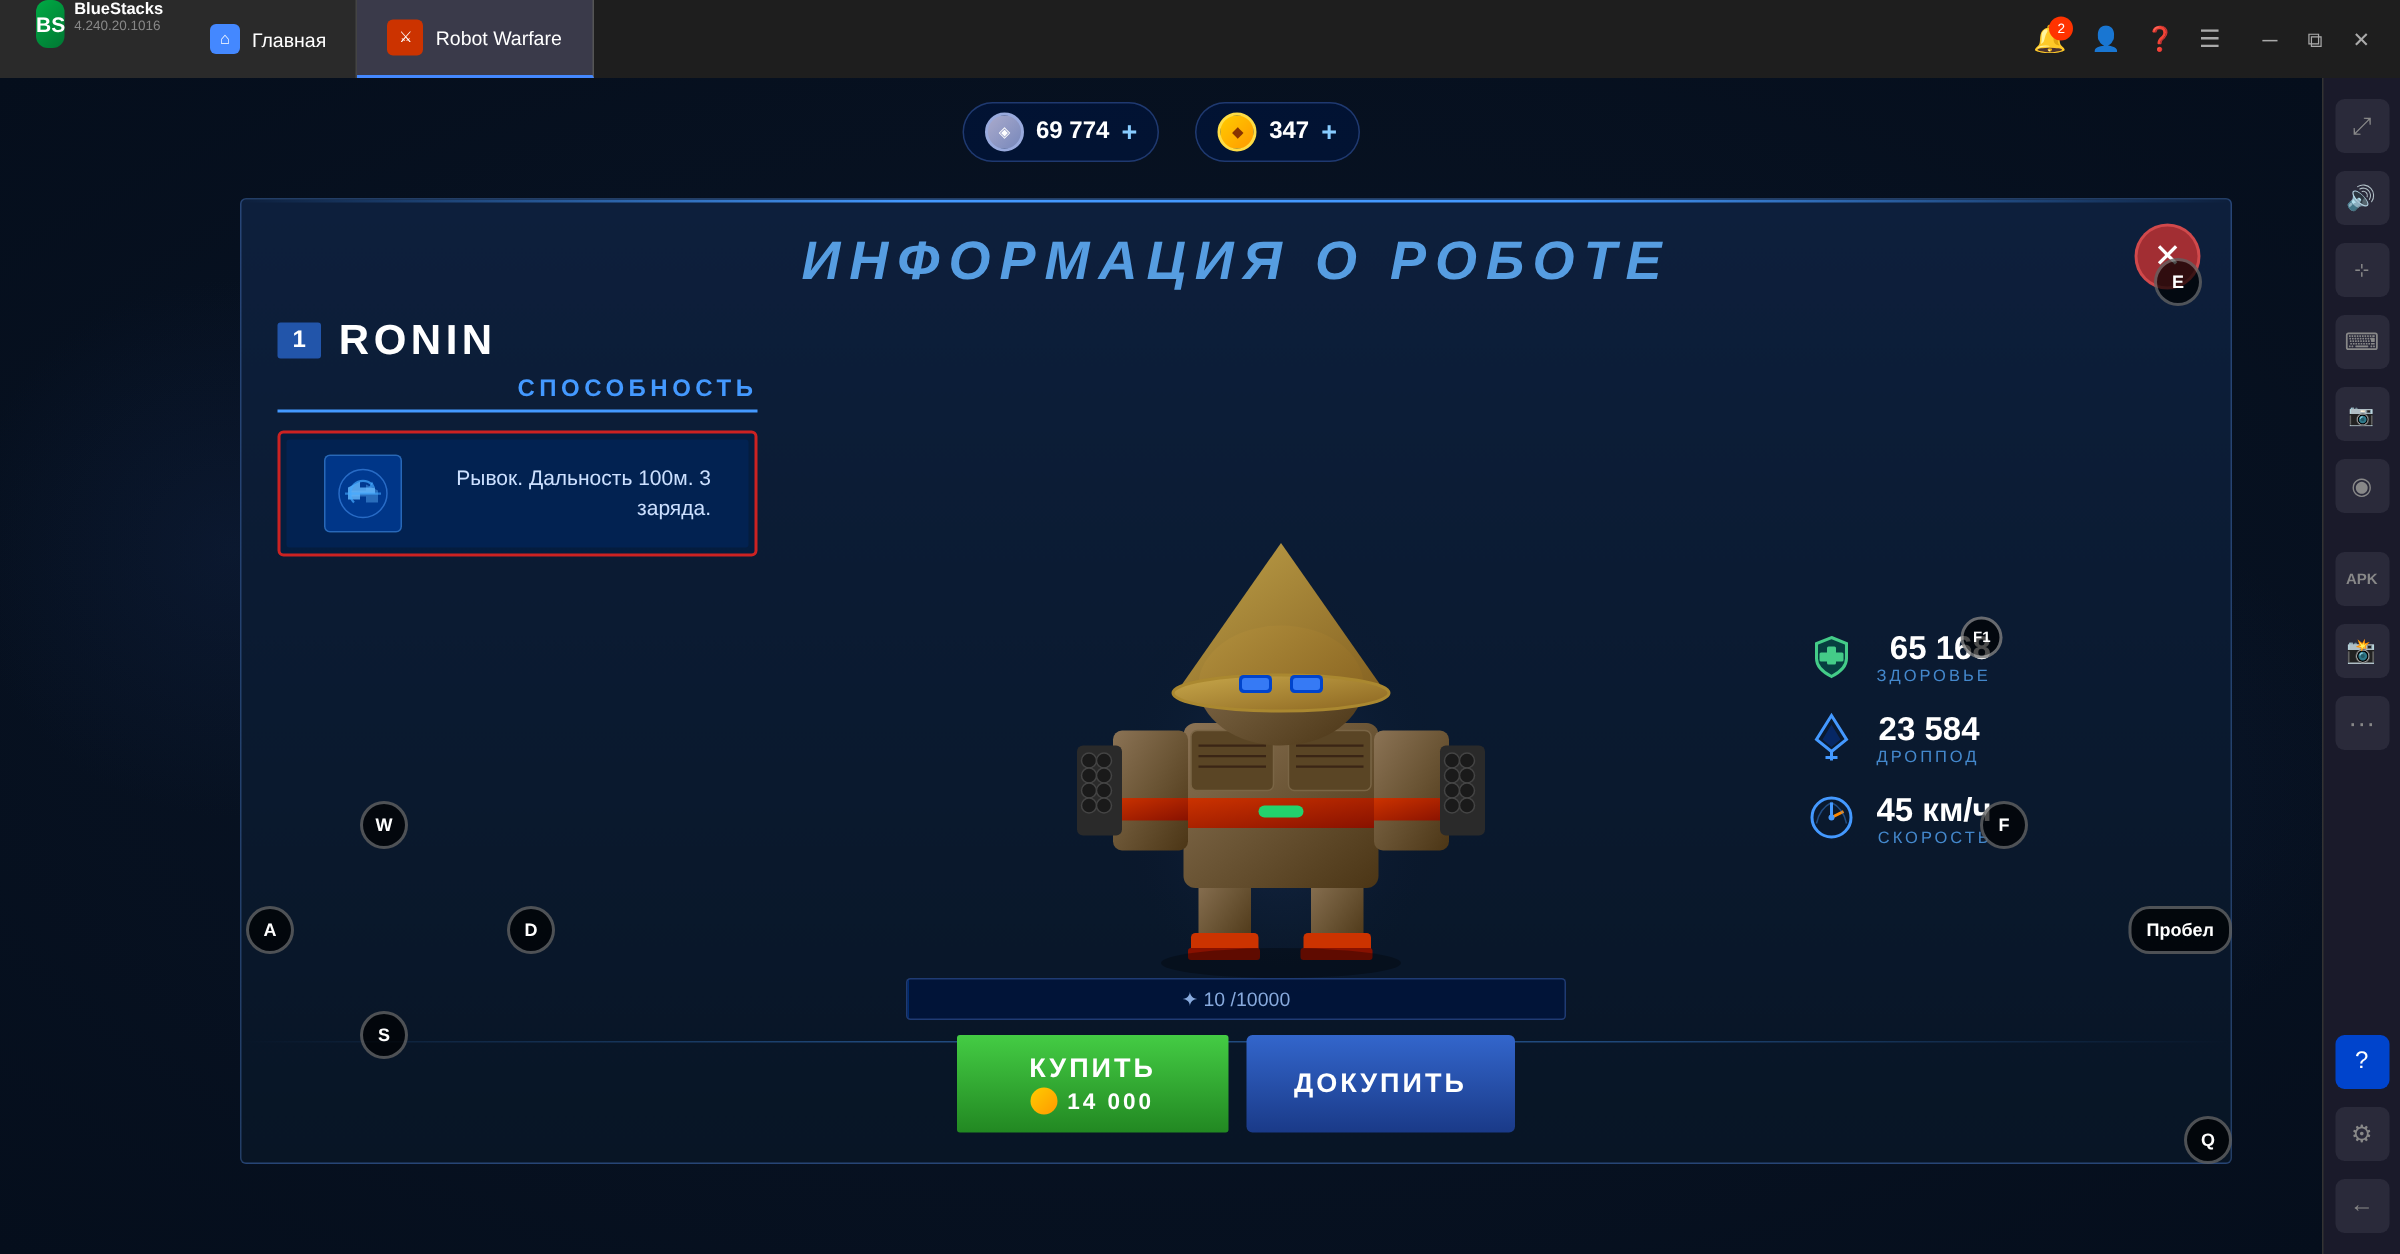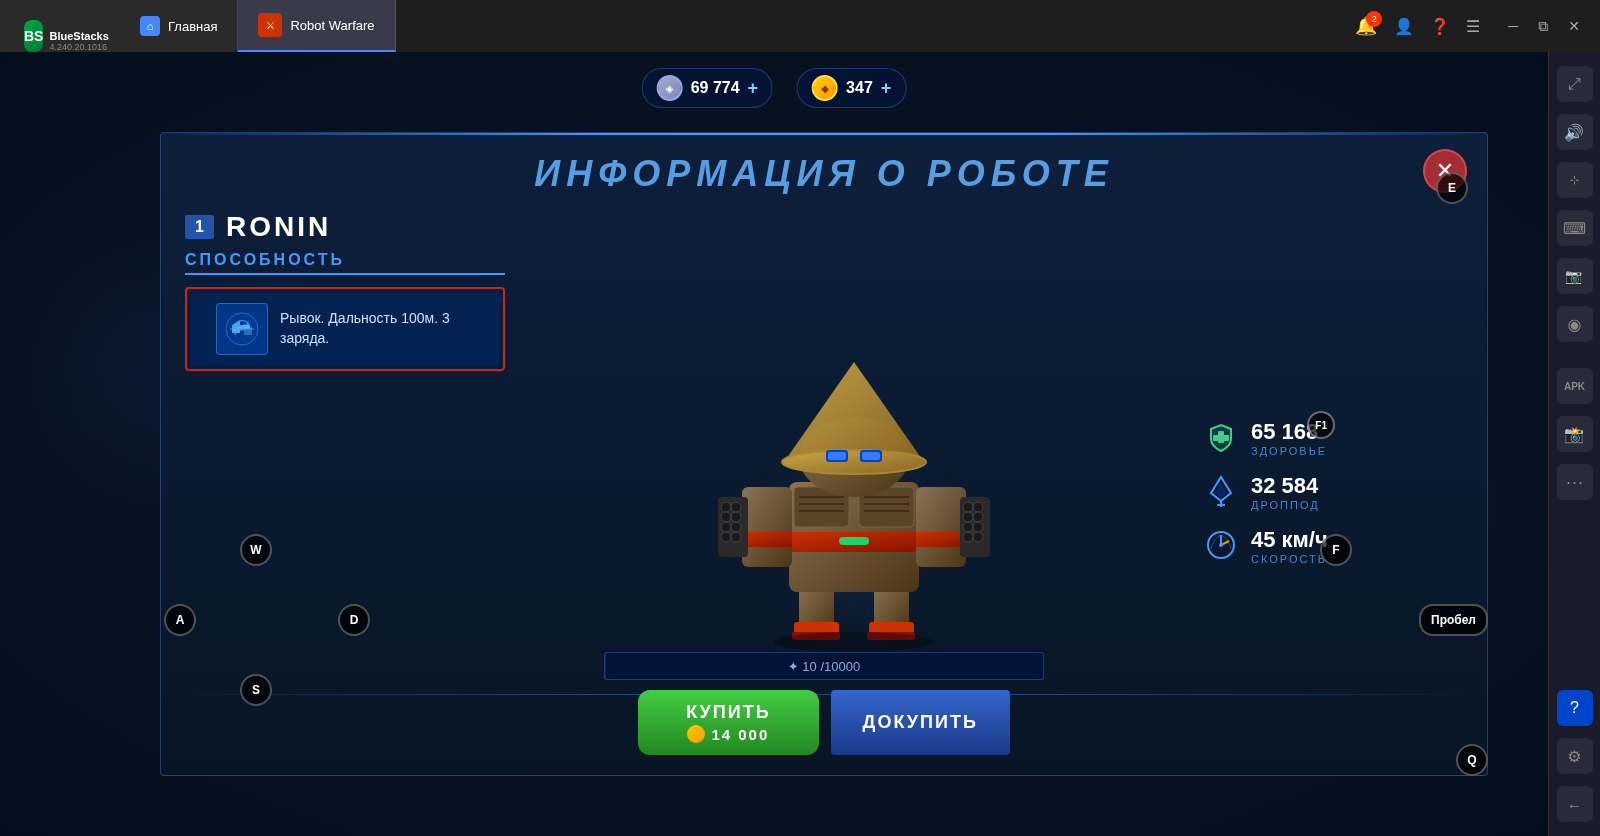--- a/index.html
+++ b/index.html
@@ -19,21 +19,21 @@
       display: flex;
       align-items: center;
       position: relative;
       z-index: 100;
     }
     .bs-logo {
       width: 120px;
       height: 52px;
       background: #2a2a2a;
       display: flex;
-      align-items: flex-end;
+      align-items: flex-start;
       padding: 0 24px;
       gap: 6px;
     }
     .bs-icon {
       width: 32px;
       height: 32px;
       background: linear-gradient(135deg, #00aa44, #007733);
       border-radius: 8px;
       display: flex;
       align-items: center;
@@ -295,20 +295,21 @@
       cursor: pointer;
       border: 2px solid rgba(255,100,100,0.5);
     }
 
     
     .dialog-body {
       display: flex;
       padding: 0 24px;
       gap: 20px;
       height: calc(100% - 160px);
+      text-align: right;
     }
 
     
     .ability-panel {
       width: 320px;
       flex-shrink: 0;
     }
     .ability-title {
       color: #4499ff;
       font-size: 16px;
@@ -468,21 +469,21 @@
       white-space: nowrap;
     }
     .btn-row {
       display: flex;
       gap: 12px;
     }
     .btn-buy {
       padding: 12px 48px;
       background: linear-gradient(180deg, #44cc44 0%, #228822 100%);
       border: none;
-      border-radius: 12px;
+      border-radius: 2px;
       color: white;
       font-size: 18px;
       font-weight: bold;
       letter-spacing: 2px;
       cursor: pointer;
       display: flex;
       flex-direction: column;
       align-items: center;
       gap: 2px;
       text-align: right;
@@ -798,21 +799,21 @@
         <div class="stat-item">
           <div class="stat-icon">
             <svg width="36" height="36" viewBox="0 0 36 36">
               <polygon points="18,4 28,20 18,28 8,20" fill="none" stroke="#4499ff" stroke-width="2"></polygon>
               <polygon points="18,10 24,20 18,25 12,20" fill="rgba(0,60,180,0.4)"></polygon>
               <line x1="18" y1="28" x2="18" y2="34" stroke="#4499ff" stroke-width="2"></line>
               <line x1="14" y1="32" x2="22" y2="32" stroke="#4499ff" stroke-width="2"></line>
             </svg>
           </div>
           <div class="stat-values">
-            <span class="stat-number">32 584</span>
+            <span class="stat-number">23 584</span>
             <span class="stat-label">ДРОППОД</span>
           </div>
         </div>
 
         <div class="stat-item">
           <div class="stat-icon">
             <svg width="36" height="36" viewBox="0 0 36 36">
               <circle cx="18" cy="18" r="13" fill="none" stroke="#4499ff" stroke-width="2"></circle>
               <path d="M18 18 L18 8" stroke="#4499ff" stroke-width="2"></path>
               <path d="M18 18 L26 14" stroke="#ff8800" stroke-width="2"></path>

